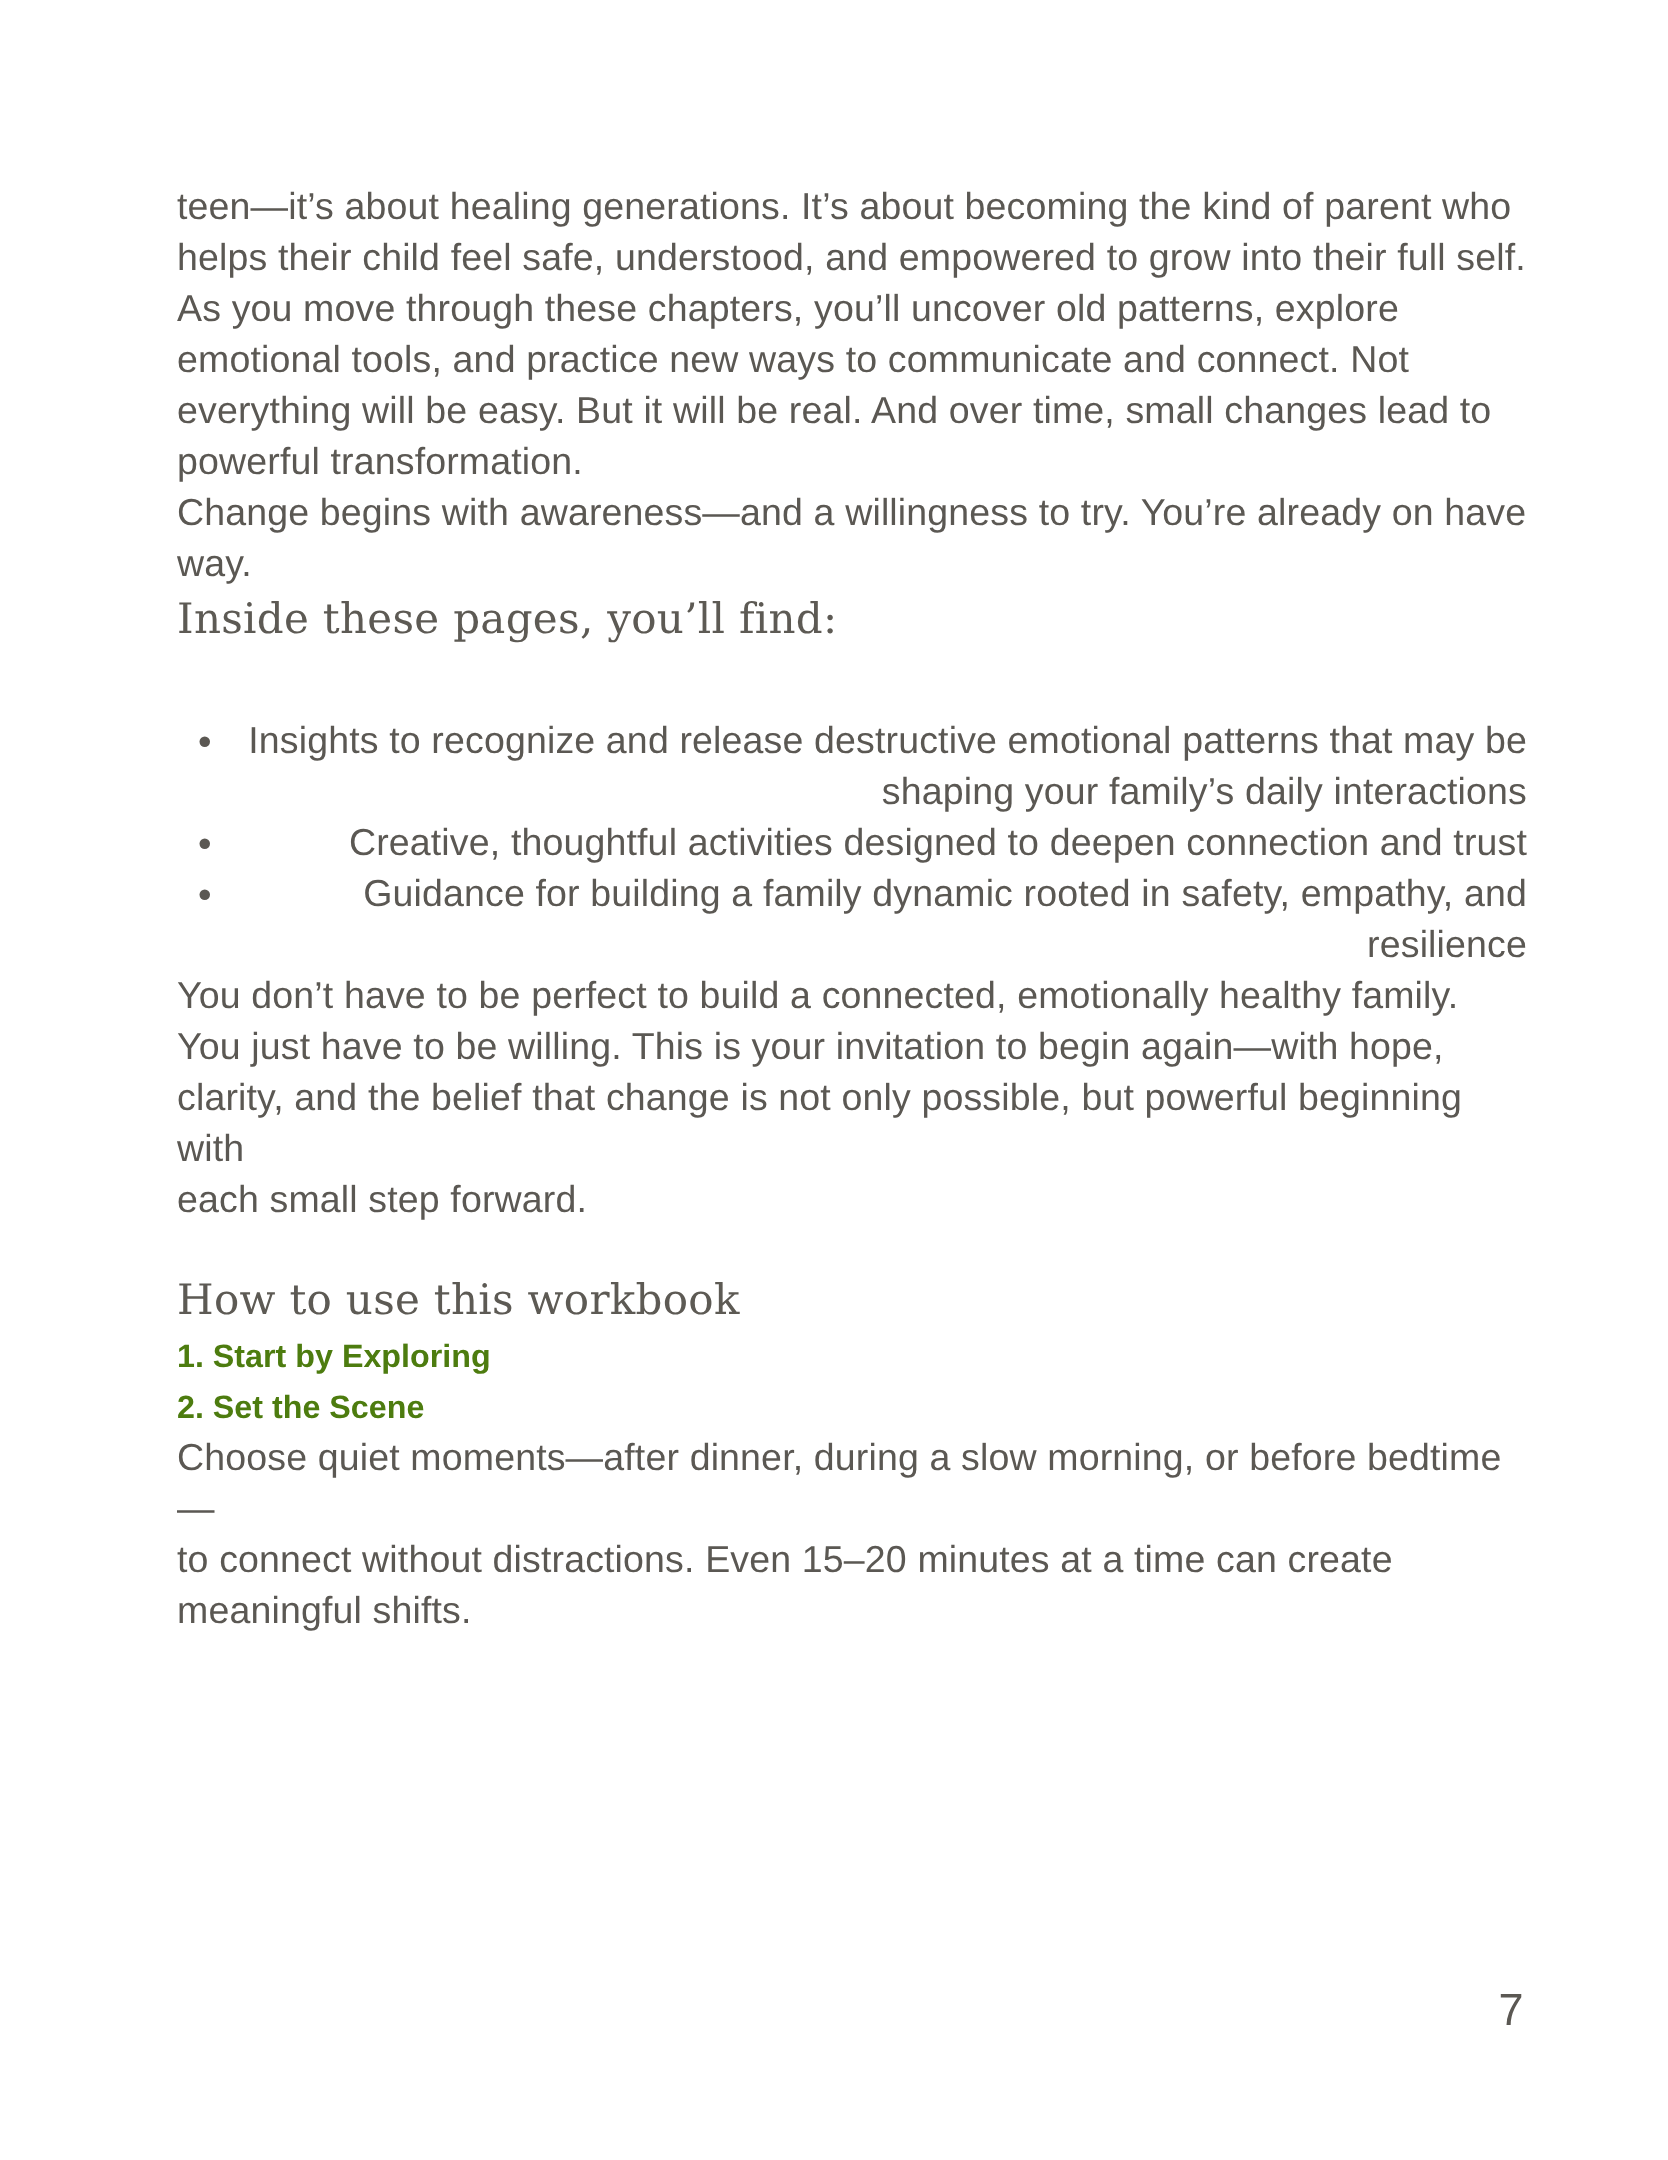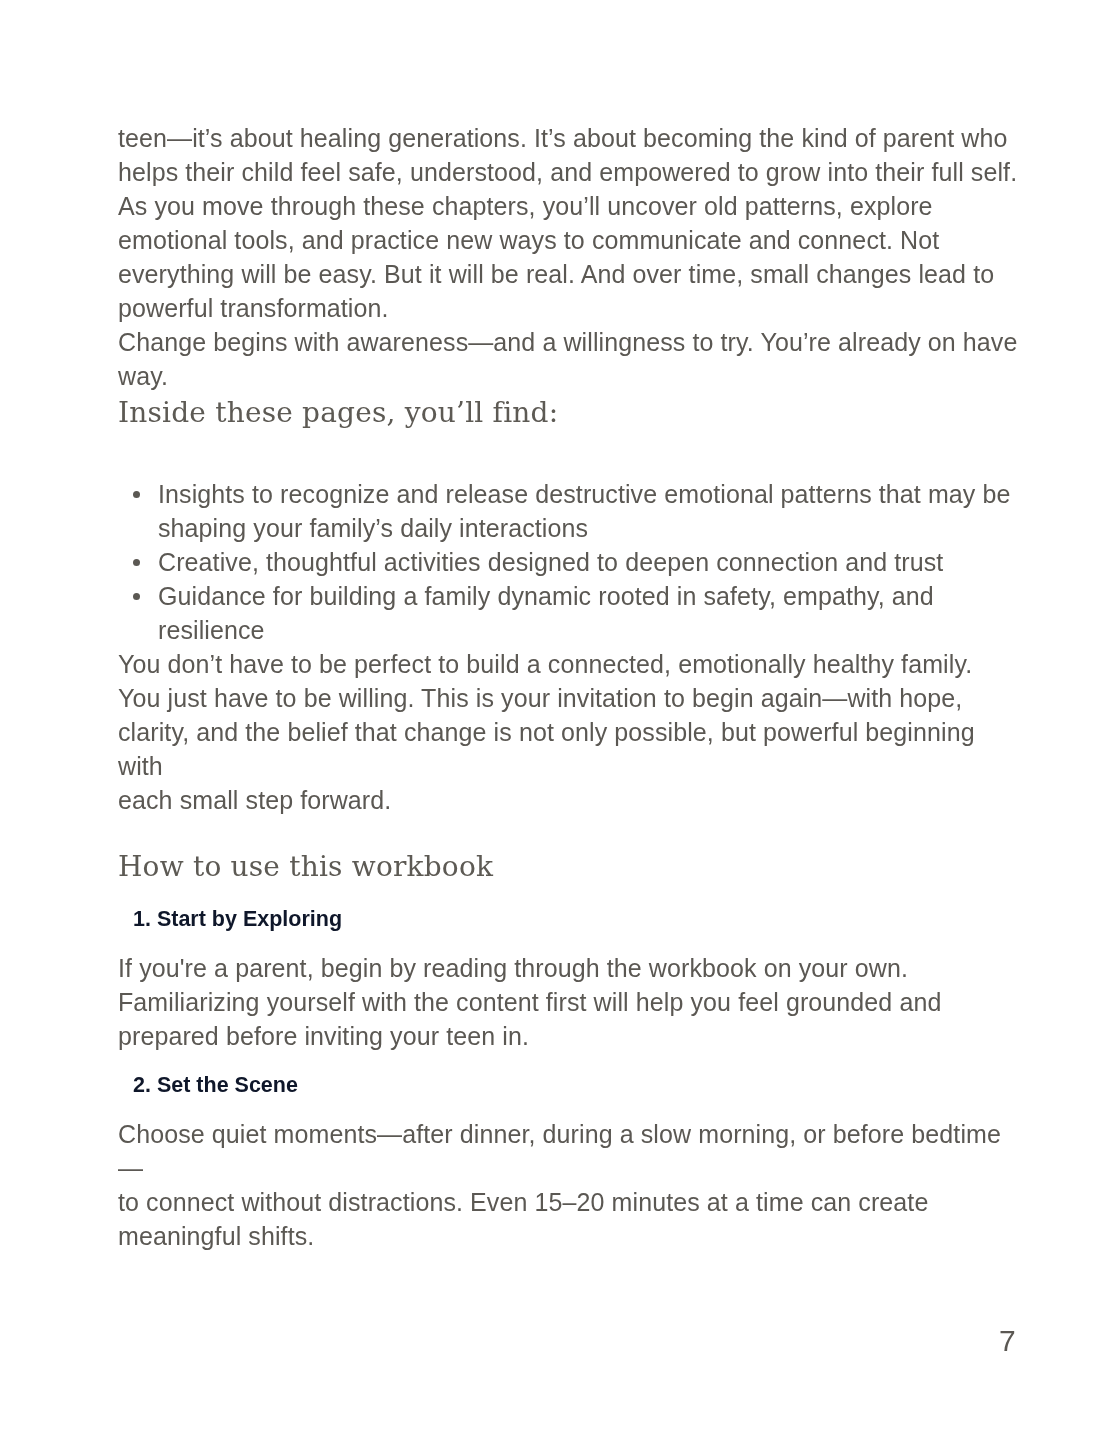--- a/index.html
+++ b/index.html
@@ -2,24 +2,24 @@
 <html><head>
 <meta charset="utf-8">
 <style>
   html, body { margin: 0; padding: 0; background: #ffffff; }
   body { width: 1112px; height: 1440px; position: relative; overflow: hidden; }
   .page { position: absolute; left: 118px; top: 121px; width: 900px; color: #5b5853; }
   .body-text { font-family: "Liberation Sans", "DejaVu Sans", sans-serif; font-size: 25px; line-height: 34px; margin: 0; white-space: pre-line; letter-spacing: 0.1px; }
   .heading { font-family: "DejaVu Serif", "Liberation Serif", serif; color: #5d5a54; font-weight: normal; margin: 0; letter-spacing: 0.2px; }
   .h-inside { font-size: 28px; line-height: 40px; }
   .h-how { font-size: 28px; margin-top: 30px; line-height: 40px; }
-  ul.bullets { list-style: none; margin: 44px 0 0 0; padding: 0; }
+  ul.bullets { list-style: none; margin: 44px 0 0 0; padding: 0; text-align: right; }
   ul.bullets li { position: relative; padding-left: 40px; }
   ul.bullets li .dot { position: absolute; left: 15px; top: 14px; width: 7px; height: 7px; border-radius: 50%; background: #5b5853; }
-  .step-title { font-family: "Liberation Sans", "DejaVu Sans", sans-serif; font-weight: bold; font-size: 21.5px; line-height: 34px; margin: 15px; color: #0f172a; }
+  .step-title { font-family: "Liberation Sans", "DejaVu Sans", sans-serif; font-weight: bold; font-size: 21.5px; line-height: 34px; margin: 0; color: #4d7c0f; }
   .page-number { position: absolute; left: 999px; top: 1324px; font-family: "Liberation Sans", "DejaVu Sans", sans-serif; font-size: 30px; color: #5b5853; }
 </style>
 </head>
 <body>
 
 <div class="page">
   <p class="body-text">teen—it’s about healing generations. It’s about becoming the kind of parent who
 helps their child feel safe, understood, and empowered to grow into their full self.
 As you move through these chapters, you’ll uncover old patterns, explore
 emotional tools, and practice new ways to communicate and connect. Not
@@ -39,23 +39,20 @@
   </ul>
 
   <p class="body-text">You don’t have to be perfect to build a connected, emotionally healthy family.
 You just have to be willing. This is your invitation to begin again—with hope,
 clarity, and the belief that change is not only possible, but powerful beginning with
 each small step forward.</p>
 
   <h2 class="heading h-how">How to use this workbook</h2>
 
   <p class="step-title">1. Start by Exploring</p>
-  <p class="body-text">If you're a parent, begin by reading through the workbook on your own.
-Familiarizing yourself with the content first will help you feel grounded and
-prepared before inviting your teen in.</p>
 
   <p class="step-title">2. Set the Scene</p>
   <p class="body-text">Choose quiet moments—after dinner, during a slow morning, or before bedtime—
 to connect without distractions. Even 15–20 minutes at a time can create
 meaningful shifts.</p>
 </div>
 
 <div class="page-number">7</div>
 
 </body></html>

